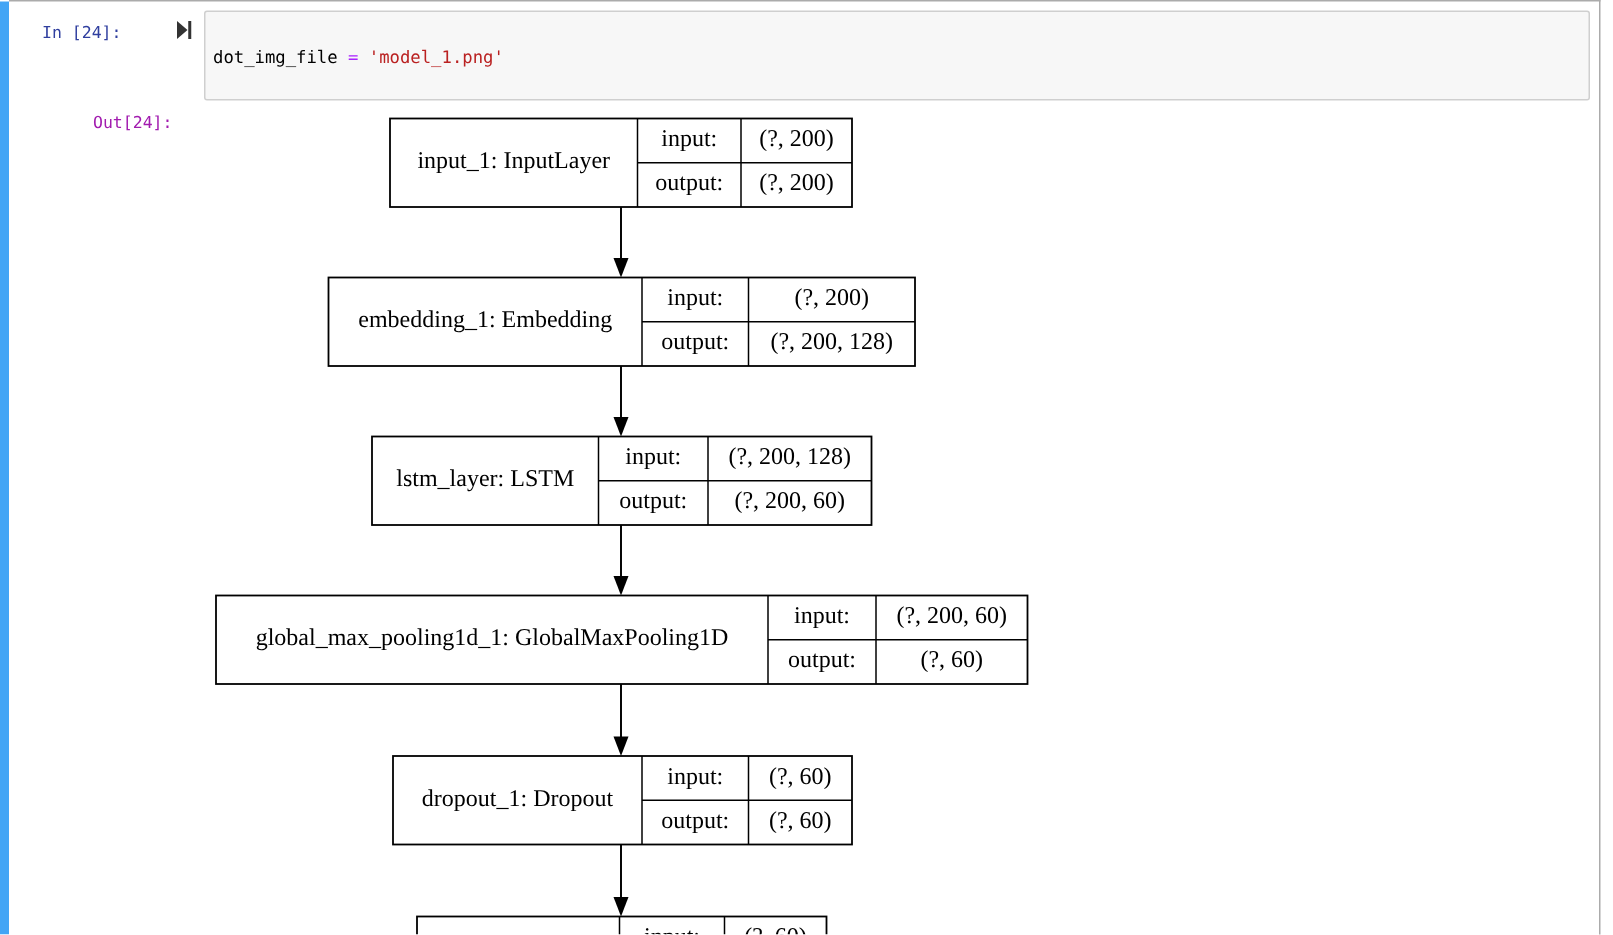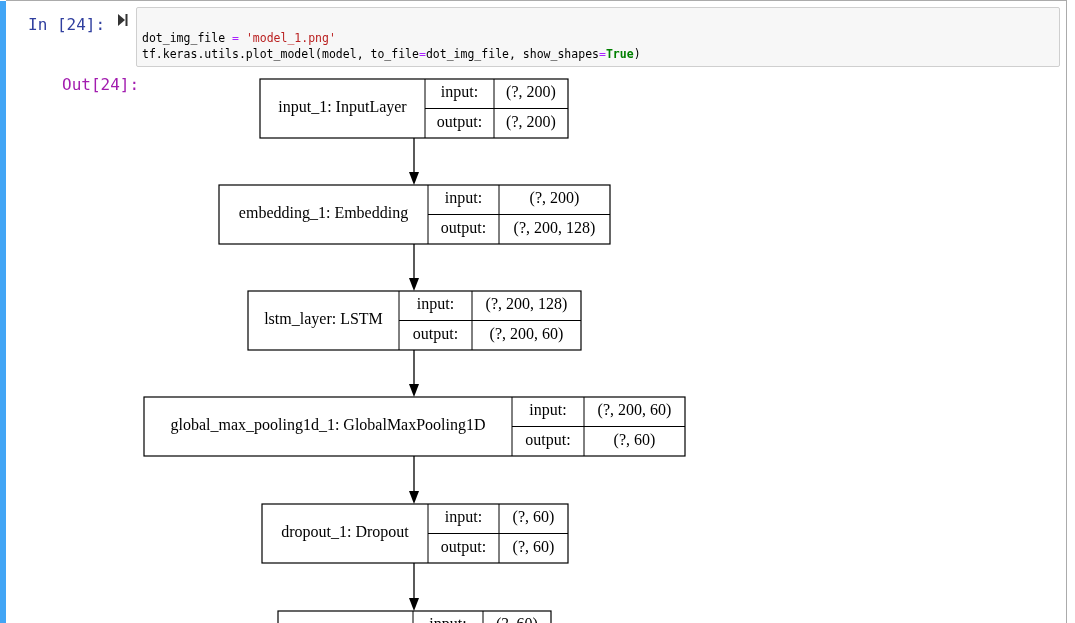--- a/index.html
+++ b/index.html
@@ -1,19 +1,19 @@
 <!DOCTYPE html>
 <html><head>
 <meta charset="utf-8">
 <style>
   html, body { margin:0; padding:0; background:#ffffff; }
   body { width:1075px; height:623px; overflow:hidden; position:relative; font-family:"DejaVu Sans", sans-serif; }
   .cell { position:absolute; left:6px; top:0; width:1060px; height:623px; border-top:1px solid #ababab; border-right:1px solid #ababab; }
   .cell-bar { position:absolute; left:0; top:1px; width:6px; height:622px; background:#42a5f5; }
-  .prompt { position:absolute; font-family:"DejaVu Sans Mono", monospace; font-size:16px; text-align:right; }
+  .prompt { position:absolute; font-family:"DejaVu Sans Mono", monospace; font-size:11px; text-align:right; }
   .in-prompt { left:28px; top:15px; color:#303f9f; }
   .out-prompt { left:62px; top:75px; color:#a21caf; }
   .run-icon { position:absolute; left:118px; top:14px; width:10px; height:12px; }
   .code-area { position:absolute; left:136px; top:7px; width:924px; height:60px; background:#f7f7f7; border:1px solid #cfcfcf; border-radius:2px; box-sizing:border-box; }
   .code-line { position:absolute; left:5px; font-family:"DejaVu Sans Mono", monospace; font-size:11.5px; color:#000; white-space:pre; }
   .l1 { top:23px; } .l2 { top:39px; }
   .tk-op { color:#aa22ff; } .tk-str { color:#ba2121; } .tk-kw { color:#008000; font-weight:bold; }
   svg.graph { position:absolute; left:0; top:0; }
   svg.graph text { font-family:"Liberation Serif", serif; fill:#000; }
 </style>
@@ -24,21 +24,20 @@
 <div class="cell-bar"></div>
 
 <div class="prompt in-prompt">In [24]:</div>
 <svg class="run-icon" viewBox="0 0 10 12">
   <polygon points="0,0 7,6 0,12" fill="#333"></polygon>
   <rect x="7.5" y="0" width="2" height="12" fill="#333"></rect>
 </svg>
 
 <div class="code-area">
   <div class="code-line l1"><span>dot_img_file</span><span class="tk-op"> = </span><span class="tk-str">'model_1.png'</span></div>
-  <div class="code-line l2"><span>tf.keras.utils.plot_model(model, to_file</span><span class="tk-op">=</span><span>dot_img_file, show_shapes</span><span class="tk-op">=</span><span class="tk-kw">True</span><span>)</span></div>
 </div>
 
 <div class="prompt out-prompt">Out[24]:</div>
 
 <svg class="graph" id="graph" width="1075" height="623">
     <rect x="260" y="79" width="308" height="59" fill="#fff" stroke="#000" stroke-width="1.2"></rect>
     <line x1="425" y1="79" x2="425" y2="138" stroke="#000" stroke-width="1"></line>
     <line x1="494" y1="79" x2="494" y2="138" stroke="#000" stroke-width="1"></line>
     <line x1="425" y1="108.5" x2="568" y2="108.5" stroke="#000" stroke-width="1"></line>
     <text x="342.5" y="108.5" font-size="16" text-anchor="middle" dominant-baseline="middle">input_1: InputLayer</text>

